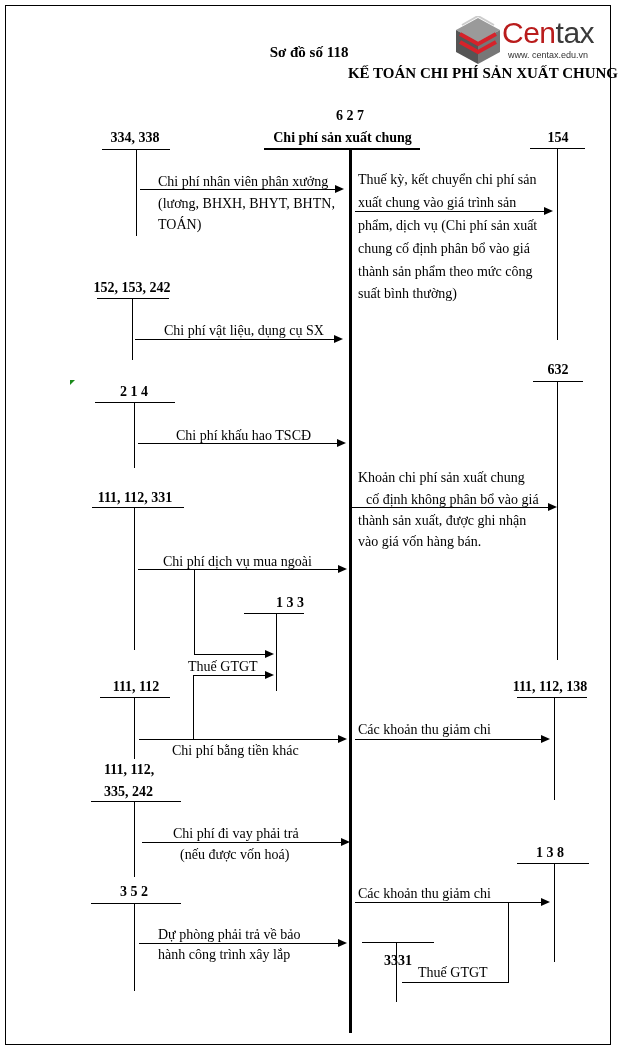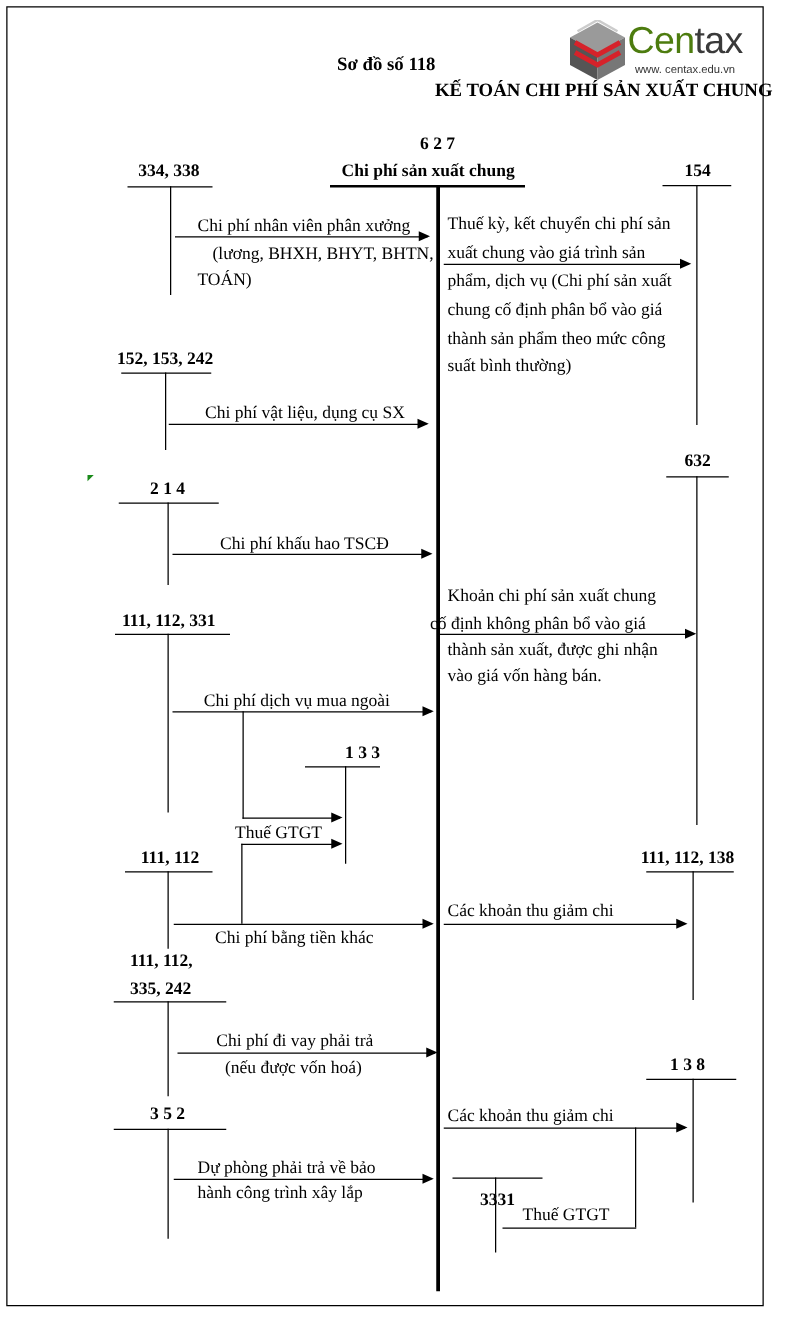--- a/index.html
+++ b/index.html
@@ -16,21 +16,21 @@
   .hl { position:absolute; height:0; border-top:1px solid #000; }
   .vl { position:absolute; width:0; border-left:1px solid #000; }
   .arrow { position:absolute; height:0; border-top:1px solid #000; }
   .arrow::after { content:""; position:absolute; right:-2px; top:-5px;
                   border-left:9px solid #000; border-top:4.5px solid transparent;
                   border-bottom:4.5px solid transparent; }
   .acct { position:absolute; font-weight:bold; font-size:14px; text-align:center; }
   .logo { position:absolute; left:450px; top:14px; width:160px; height:56px; }
   .logo-word { position:absolute; left:52px; top:2px; font-family:"Liberation Sans", sans-serif;
                font-size:30px; line-height:34px; letter-spacing:-0.5px; }
-  .logo-word .red { color:#4d7c0f; }
+  .logo-word .red { color:#b91c1c; }
   .logo-word .grey { color:#3a3a3a; }
   .logo-url { position:absolute; left:58px; top:36px; font-family:"Liberation Sans", sans-serif;
               font-size:9px; color:#333; }
   .green-mark { position:absolute; left:70px; top:380px; width:0; height:0;
                 border-top:5px solid #1a8a1a; border-right:5px solid transparent; }
 </style>
 </head>
 <body>
 
 <div class="frame"></div>
@@ -54,21 +54,21 @@
 <div class="acct" style="left:320px;top:108px;width:60px;">6 2 7</div>
 <div class="acct" style="left:260px;top:130px;width:165px;">Chi phí sản xuất chung</div>
 <div class="hl" style="left:264px;top:148px;width:156px;border-top-width:2px;"></div>
 <div class="vl" style="left:349px;top:148px;height:885px;border-left-width:3px;"></div>
 
 <div class="acct" style="left:100px;top:130px;width:70px;">334, 338</div>
 <div class="hl" style="left:102px;top:149px;width:68px;"></div>
 <div class="vl" style="left:136px;top:149px;height:87px;"></div>
 <div class="arrow" style="left:140px;top:189px;width:202px;"></div>
 <div class="t" style="left:158px;top:171px;">Chi phí nhân viên phân xưởng</div>
-<div class="t" style="left:158px;top:193px;margin-left:12px;">(lương, BHXH, BHYT, BHTN,</div>
+<div class="t" style="left:158px;top:193px;">(lương, BHXH, BHYT, BHTN,</div>
 <div class="t" style="left:158px;top:214px;">TOÁN)</div>
 
 <div class="acct" style="left:86px;top:280px;width:92px;">152, 153, 242</div>
 <div class="hl" style="left:97px;top:298px;width:72px;"></div>
 <div class="vl" style="left:132px;top:298px;height:62px;"></div>
 <div class="arrow" style="left:135px;top:339px;width:206px;"></div>
 <div class="t" style="left:164px;top:320px;">Chi phí vật liệu, dụng cụ SX</div>
 
 <div class="green-mark"></div>
 
@@ -123,21 +123,21 @@
 <div class="t" style="left:358px;top:214px;line-height:24px;">phẩm, dịch vụ (Chi phí sản xuất</div>
 <div class="t" style="left:358px;top:237px;line-height:24px;">chung cố định phân bổ vào giá</div>
 <div class="t" style="left:358px;top:260px;line-height:24px;">thành sản phẩm theo mức công</div>
 <div class="t" style="left:358px;top:282px;line-height:24px;">suất bình thường)</div>
 
 <div class="acct" style="left:538px;top:362px;width:40px;">632</div>
 <div class="hl" style="left:533px;top:381px;width:50px;"></div>
 <div class="vl" style="left:557px;top:381px;height:279px;"></div>
 <div class="arrow" style="left:352px;top:507px;width:203px;"></div>
 <div class="t" style="left:358px;top:467px;">Khoản chi phí sản xuất chung</div>
-<div class="t" style="left:344px;top:489px;">cố định không phân bổ vào giá</div>
+<div class="t" style="left:366px;top:489px;">cố định không phân bổ vào giá</div>
 <div class="t" style="left:358px;top:510px;">thành sản xuất, được ghi nhận</div>
 <div class="t" style="left:358px;top:531px;">vào giá vốn hàng bán.</div>
 
 <div class="acct" style="left:504px;top:679px;width:92px;">111, 112, 138</div>
 <div class="hl" style="left:517px;top:697px;width:70px;"></div>
 <div class="vl" style="left:554px;top:697px;height:103px;"></div>
 <div class="arrow" style="left:355px;top:739px;width:193px;"></div>
 <div class="t" style="left:358px;top:719px;">Các khoản thu giảm chi</div>
 
 <div class="acct" style="left:530px;top:845px;width:40px;">1 3 8</div>

